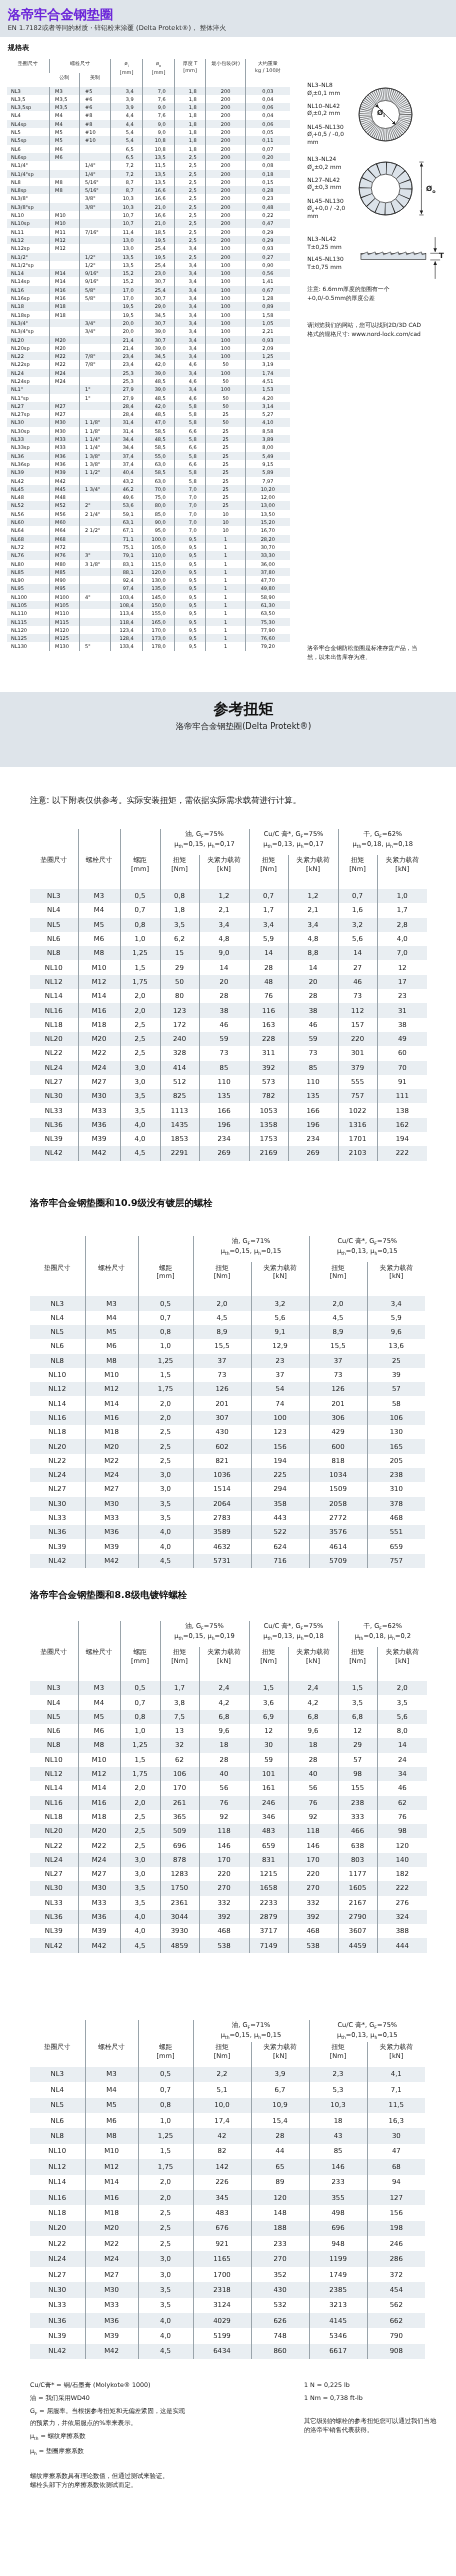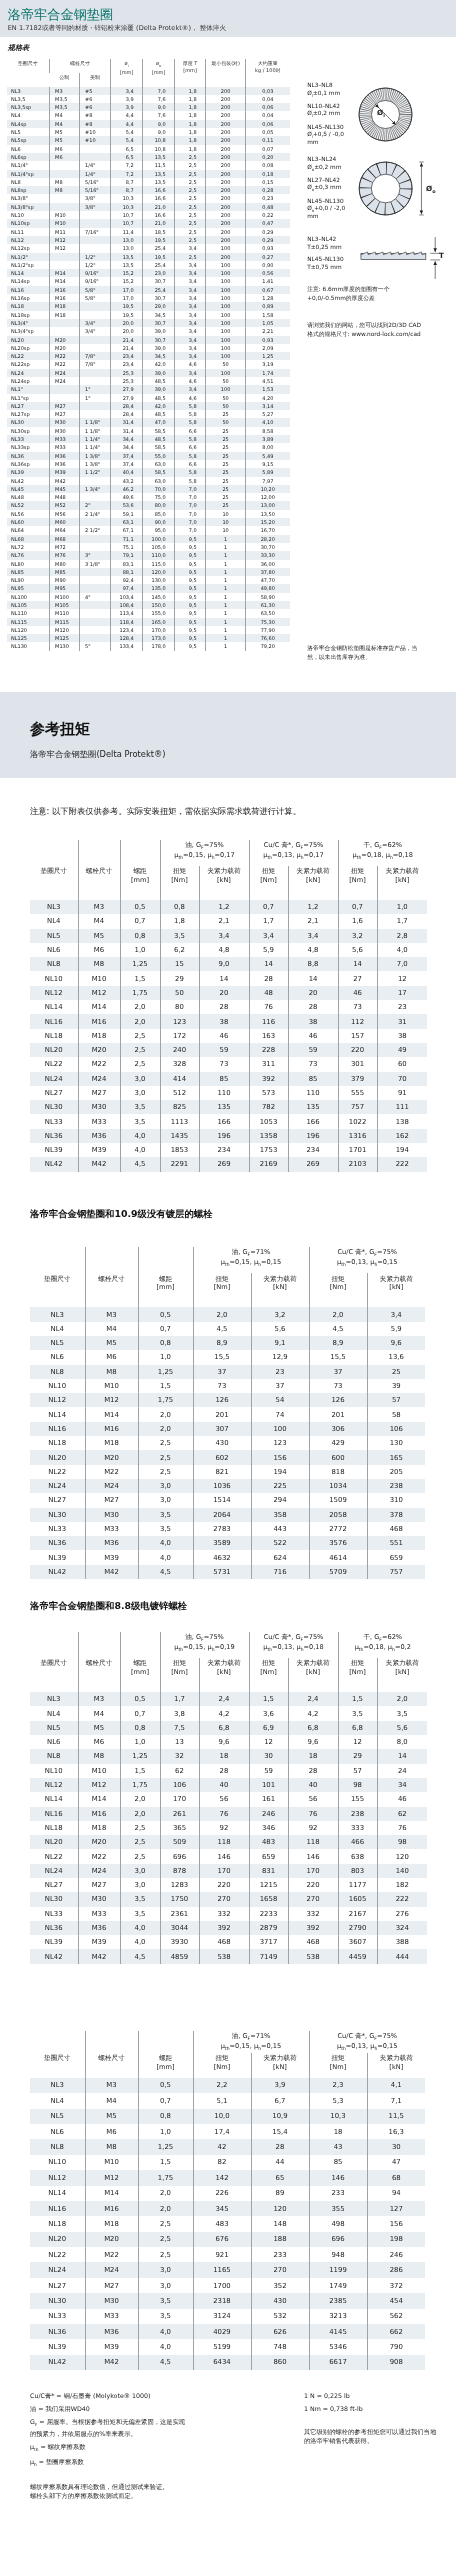--- a/index.html
+++ b/index.html
@@ -4,24 +4,24 @@
 <style>
   * { margin:0; padding:0; box-sizing:border-box; }
   body {
     width:457px; height:2576px; background:#ffffff; color:#222;
     font-family:"DejaVu Sans","Liberation Sans",sans-serif;
     position:relative; overflow:hidden;
   }
   
   .band { background:#dee4ea; width:100%; }
   #top-band { height:37px; padding:7.7px 0 0 7.7px; }
-  .h-title { font-size:13.2px; font-weight:normal; color:#0f766e; line-height:1.1; }
+  .h-title { font-size:13.2px; font-weight:bold; color:#6d28d9; line-height:1.1; }
   .h-sub { font-size:6.6px; color:#333; margin-top:2.2px; }
   
-  .spec-heading { font-size:7.2px; font-weight:bold; margin:5.5px 0 0 7.7px;font-style:italic; }
+  .spec-heading { font-size:7.2px; font-weight:bold; margin:5.5px 0 0 7.7px; }
   
   .spec-section { position:relative; margin-top:6.6px; height:611px; }
   table { border-collapse:collapse; }
   .spec-table { margin-left:6.6px; width:282px; font-size:5px; table-layout:fixed; }
   .spec-table th {
     font-weight:normal; font-size:5px; color:#333; text-align:center;
     vertical-align:top; padding:1.1px 1.1px 2.2px 1.1px; line-height:1.35;
   }
   .spec-table th, .spec-table td { border-left:0.6px solid #9aa4ab; }
   .spec-table th:first-child, .spec-table td:first-child { border-left:none; }
@@ -40,23 +40,23 @@
   .diag svg { flex:0 0 auto; }
   #diag-inner { top:23px; }
   #diag-outer { top:97px; }
   #diag-thk  { top:177px; }
   .aside-note { position:absolute; left:7.2px; line-height:1.5; width:135px; }
   #note-thk { top:226px; }
   #note-cad { top:262px; width:144px; }
   #note-stock { top:585px; width:144px; line-height:1.55; }
   a.plain { color:#222; text-decoration:none; cursor:pointer; }
   
-  #torque-band { margin-top:22px; height:86px; padding:28px 0 0 30px; }
+  #torque-band { margin-top:22px; height:75px; padding:8px 0 0 30px;text-align:center; }
   .t-title { font-size:15px; font-weight:bold; color:#111; }
-  .t-sub { font-size:8.3px; margin-top:10px; color:#222; }
+  .t-sub { font-size:8.3px; margin-top:2px; color:#222; }
   .notice { font-size:8.3px; margin:27.5px 0 0 30px; color:#111; }
   
   .tq-block { margin-left:30px; }
   .tq-title { font-size:9.4px; font-weight:bold; color:#111; }
   .tq-table { width:394px; font-size:6.9px; table-layout:fixed; }
   .tq-table thead th { font-weight:normal; font-size:6.6px; color:#222; vertical-align:top; text-align:center; line-height:1.35; }
   .tq-table th.grp { height:26.4px; border-left:0.6px solid #9aa4ab; padding-top:1.1px; }
   .tq-table th.blank { border-left:0.6px solid #9aa4ab; }
   .tq-table th.blank:first-child { border-left:none; }
   .tq-table th.unit { height:34px; border-left:0.6px solid #9aa4ab; padding-top:1.1px; }

